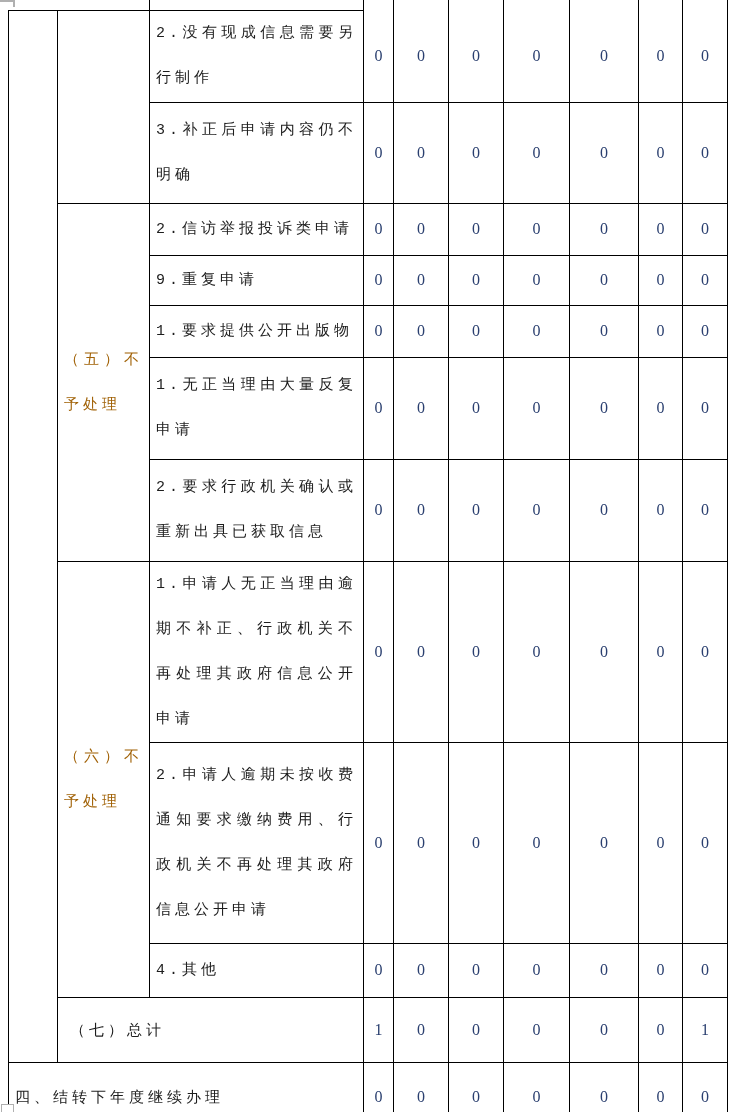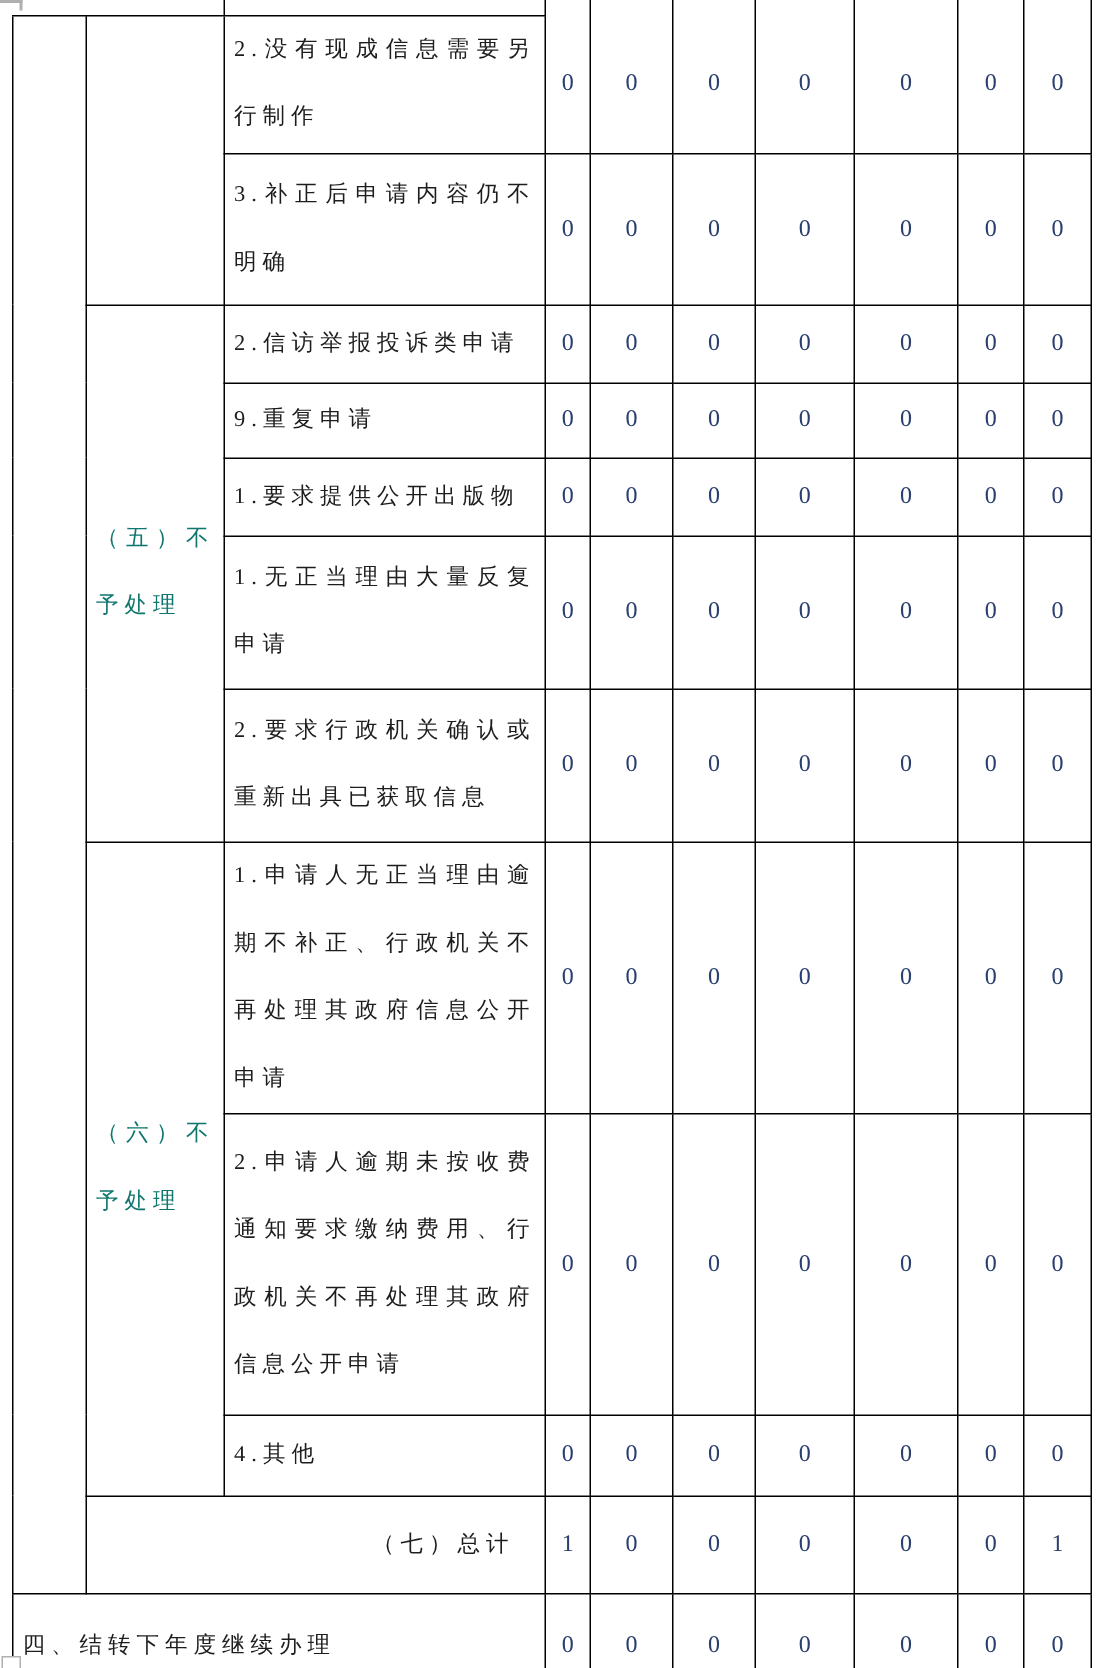--- a/index.html
+++ b/index.html
@@ -26,44 +26,45 @@
   tr.r0 td{border-top:none;}
   td.cut-left{border-left:none;border-right:none;}
   tr.r0 td.val{border-bottom:none;}
   tr.r1 td.val{border-top:none;}
 
   
   td.spanner{background:#ffffff;}
 
   
   td.sec{
-    font-size:15px;color:#0f766e;
+    font-size:15px;color:#a16207;
     line-height:45px;letter-spacing:4px;
     text-align:justify;
     padding:0 6px;
   }
   
   td.item{
     font-size:15px;color:#1d1d1d;
     line-height:45px;letter-spacing:4px;
     text-align:justify;
     padding:0 6px;
+    font-family:Liberation Mono, monospace;
   }
   
   td.val{
     text-align:center;
     font-size:16px;
     color:#2a3f6f;
     font-family:"Liberation Serif","DejaVu Serif",serif;
   }
   
   td.total-label{
     font-size:15px;color:#1d1d1d;
     letter-spacing:4px;line-height:22px;
-    padding:0 20px 0 12px;text-align:right;
+    padding:0 20px 0 12px;text-align:left;
   }
   
   td.carry-label{
     font-size:15px;color:#1d1d1d;
     letter-spacing:4px;line-height:22px;
     padding:0 6px;text-align:left;
   }
 
   
   .handle-top{

